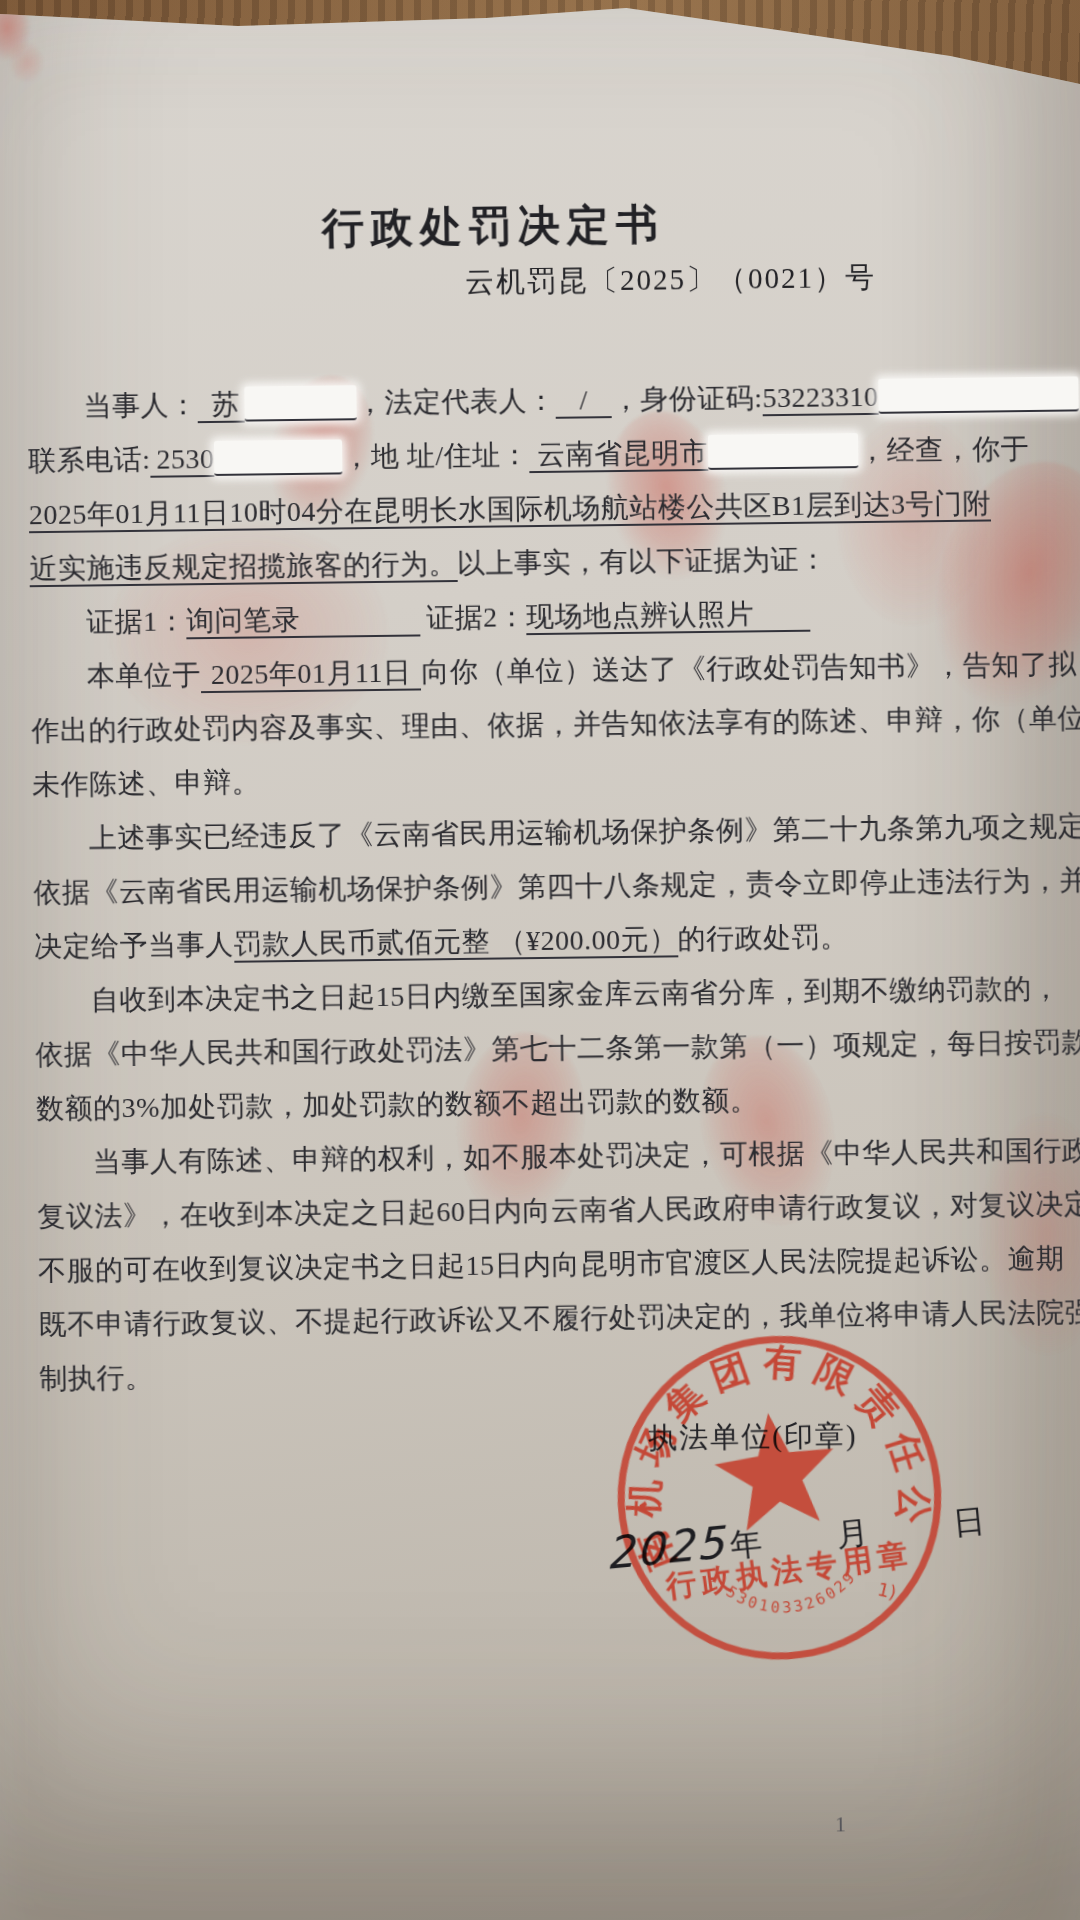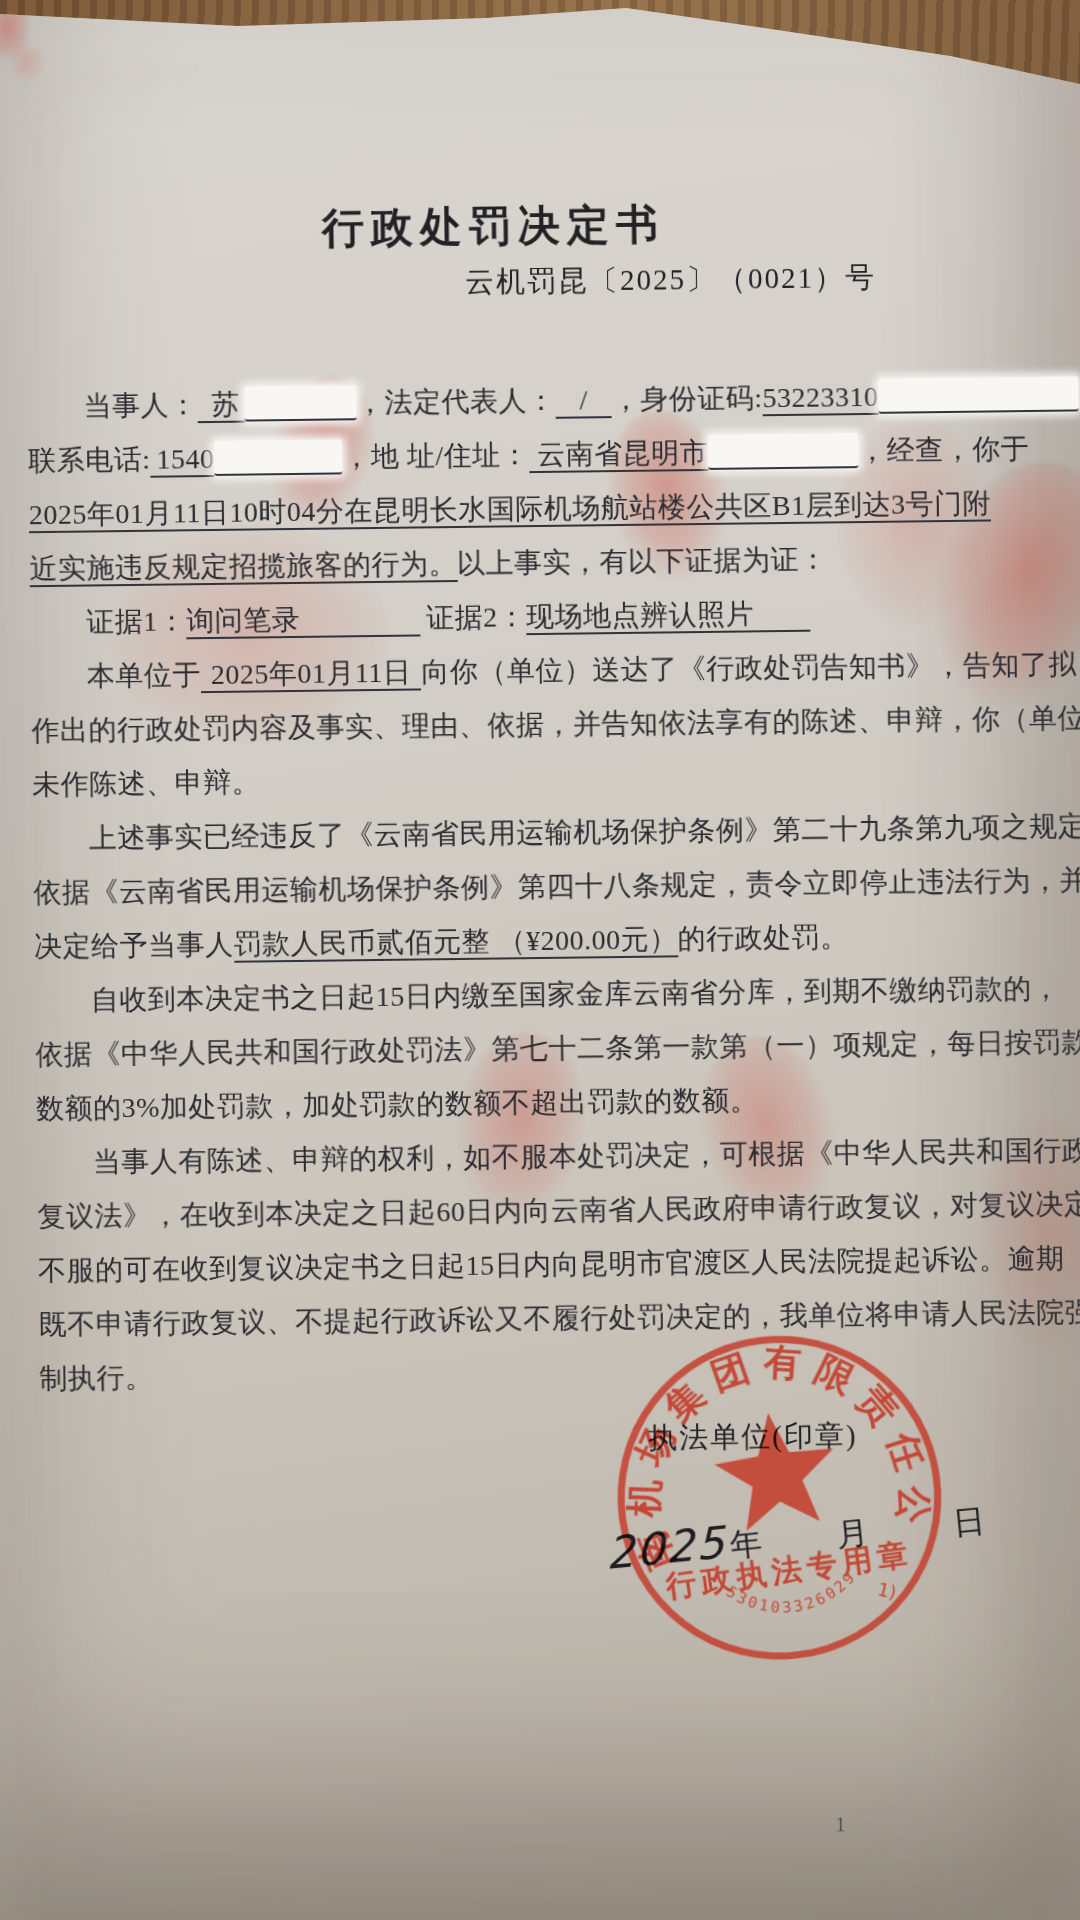--- a/index.html
+++ b/index.html
@@ -80,21 +80,21 @@
     <div class="fp fp-soft" style="left:110px;top:520px;width:280px;height:220px;"></div>
     <div class="fp fp-soft" style="left:975px;top:1120px;width:130px;height:240px;"></div>
     <div class="fp fp-ink" style="left:-8px;top:-6px;width:48px;height:60px;"></div>
     <div class="fp fp-soft" style="left:18px;top:36px;width:34px;height:40px;"></div>
 
     <div class="doc-title">行政处罚决定书</div>
     <div class="doc-number">云机罚昆〔2025〕（0021）号</div>
 
     <div class="doc-body" id="body-lines">
         <div class="doc-line indent"><span>当事人：</span><span class="u" style="padding-left: 14px; padding-right: 4px;">苏</span><span class="u redact" style="min-width: 112px;"></span><span>，法定代表人：</span><span class="u" style="padding-left: 24px; padding-right: 24px;">/</span><span>，身份证码:</span><span class="u">53223310</span><span class="u redact" style="min-width: 200px;"></span></div>
-        <div class="doc-line"><span>联系电话:</span><span class="u" style="padding-left: 6px;">1540</span><span class="u redact" style="min-width: 128px;"></span><span>，地 址/住址：</span><span class="u" style="padding-left: 8px;">云南省昆明市</span><span class="u redact" style="min-width: 150px;"></span><span>，经查，你于</span></div>
+        <div class="doc-line"><span>联系电话:</span><span class="u" style="padding-left: 6px;">2530</span><span class="u redact" style="min-width: 128px;"></span><span>，地 址/住址：</span><span class="u" style="padding-left: 8px;">云南省昆明市</span><span class="u redact" style="min-width: 150px;"></span><span>，经查，你于</span></div>
         <div class="doc-line"><span class="u">2025年01月11日10时04分在昆明长水国际机场航站楼公共区B1层到达3号门附</span></div>
         <div class="doc-line"><span class="u">近实施违反规定招揽旅客的行为。</span><span>以上事实，有以下证据为证：</span></div>
         <div class="doc-line indent"><span>证据1：</span><span class="u" style="padding-right: 120px;">询问笔录</span><span style="padding-left: 6px;">证据2：</span><span class="u" style="padding-right: 56px;">现场地点辨认照片</span></div>
         <div class="doc-line indent"><span>本单位于</span><span class="u" style="padding-left: 10px; padding-right: 10px;">2025年01月11日</span><span>向你（单位）送达了《行政处罚告知书》，告知了拟</span></div>
         <div class="doc-line"><span>作出的行政处罚内容及事实、理由、依据，并告知依法享有的陈述、申辩，你（单位）</span></div>
         <div class="doc-line"><span>未作陈述、申辩。</span></div>
         <div class="doc-line indent"><span>上述事实已经违反了《云南省民用运输机场保护条例》第二十九条第九项之规定，</span></div>
         <div class="doc-line"><span>依据《云南省民用运输机场保护条例》第四十八条规定，责令立即停止违法行为，并</span></div>
         <div class="doc-line"><span>决定给予当事人</span><span class="u">罚款人民币贰佰元整 （¥200.00元）</span><span>的行政处罚。</span></div>
         <div class="doc-line indent"><span>自收到本决定书之日起15日内缴至国家金库云南省分库，到期不缴纳罚款的，</span></div>

